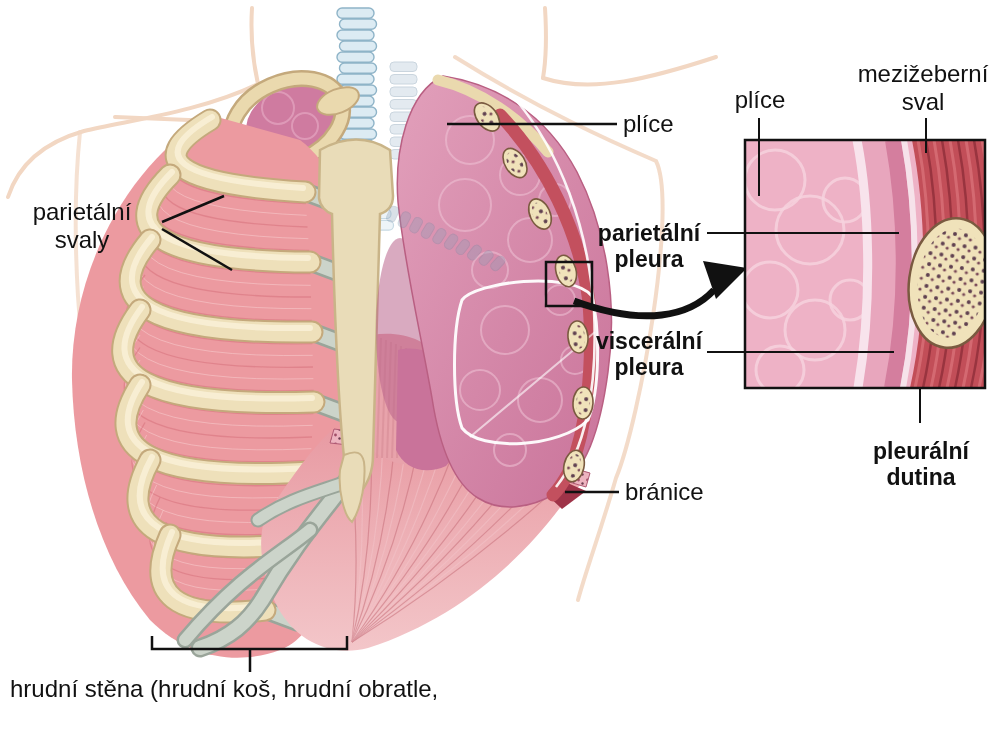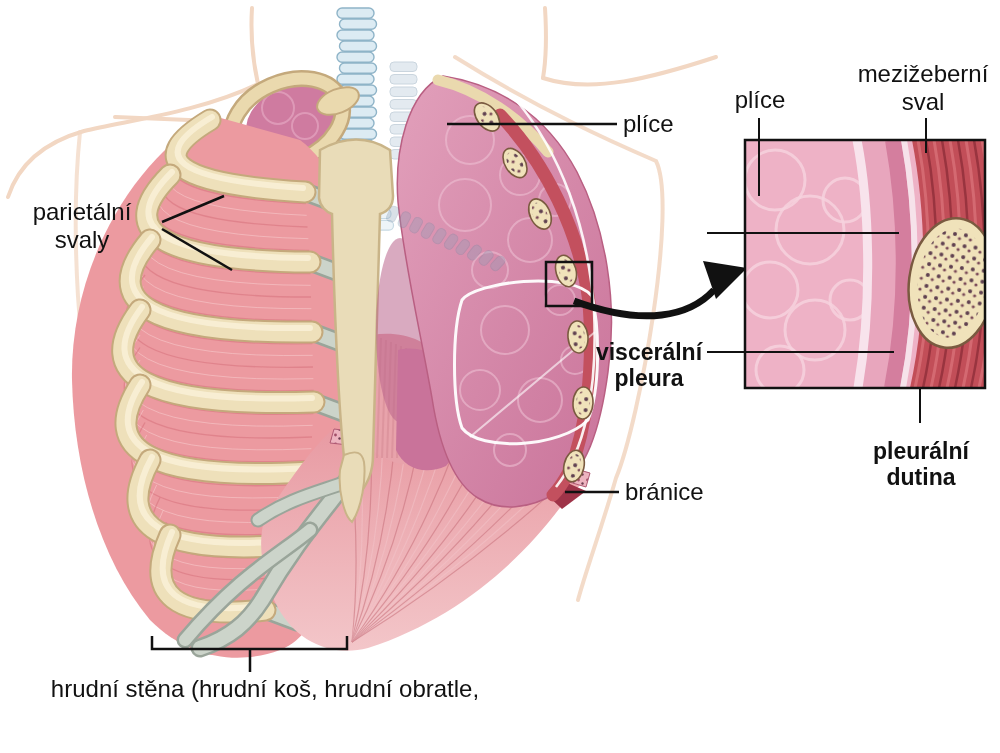--- a/index.html
+++ b/index.html
@@ -2,21 +2,21 @@
 <html><head>
 <meta charset="utf-8">
 <style>
   html,body{margin:0;padding:0;background:#fff;}
   #stage{position:relative;width:1000px;height:753px;background:#ffffff;overflow:hidden;
          font-family:"Liberation Sans", sans-serif;color:#111;}
   #anat{position:absolute;left:0;top:0;}
   .lbl{position:absolute;font-size:24px;line-height:1.15;color:#111;}
   .lbl-b{position:absolute;font-size:23px;line-height:1.15;font-weight:bold;color:#111;}
   .ctr{text-align:center;}
-  #caption{position:absolute;left:10px;top:674px;width:510px;text-align:center;
+  #caption{position:absolute;left:10px;top:674px;width:510px;
            font-size:24px;line-height:1.25;color:#111;}
 </style>
 </head>
 <body>
 
 <div id="stage">
 
   <svg id="anat" width="1000" height="753" viewBox="0 0 1000 753">
     <defs>
       <linearGradient id="lungG" x1="0" y1="0" x2="1" y2="1">
@@ -352,17 +352,18 @@
   <div class="lbl" style="left:625px;top:478px;">bránice</div>
 
   <div id="caption">
     <div>hrudní stěna (hrudní koš, hrudní obratle,</div>
   </div>
 
   <div class="lbl ctr" style="left:724px;top:86px;width:72px;">plíce</div>
 
   <div class="lbl ctr" style="left:843px;top:60px;width:160px;">mezižeberní sval</div>
 
-
-  <div class="lbl-b ctr" style="left:588px;top:339px;width:122px;">viscerální pleura</div>
+  <div class="lbl-b ctr" style="left:588px;top:220px;width:122px;">parietální pleura</div>
+
+  <div class="lbl-b ctr" style="left:588px;top:328px;width:122px;">viscerální pleura</div>
 
   <div class="lbl-b ctr" style="left:846px;top:438px;width:150px;">pleurální dutina</div>
 </div>
 
 </body></html>

